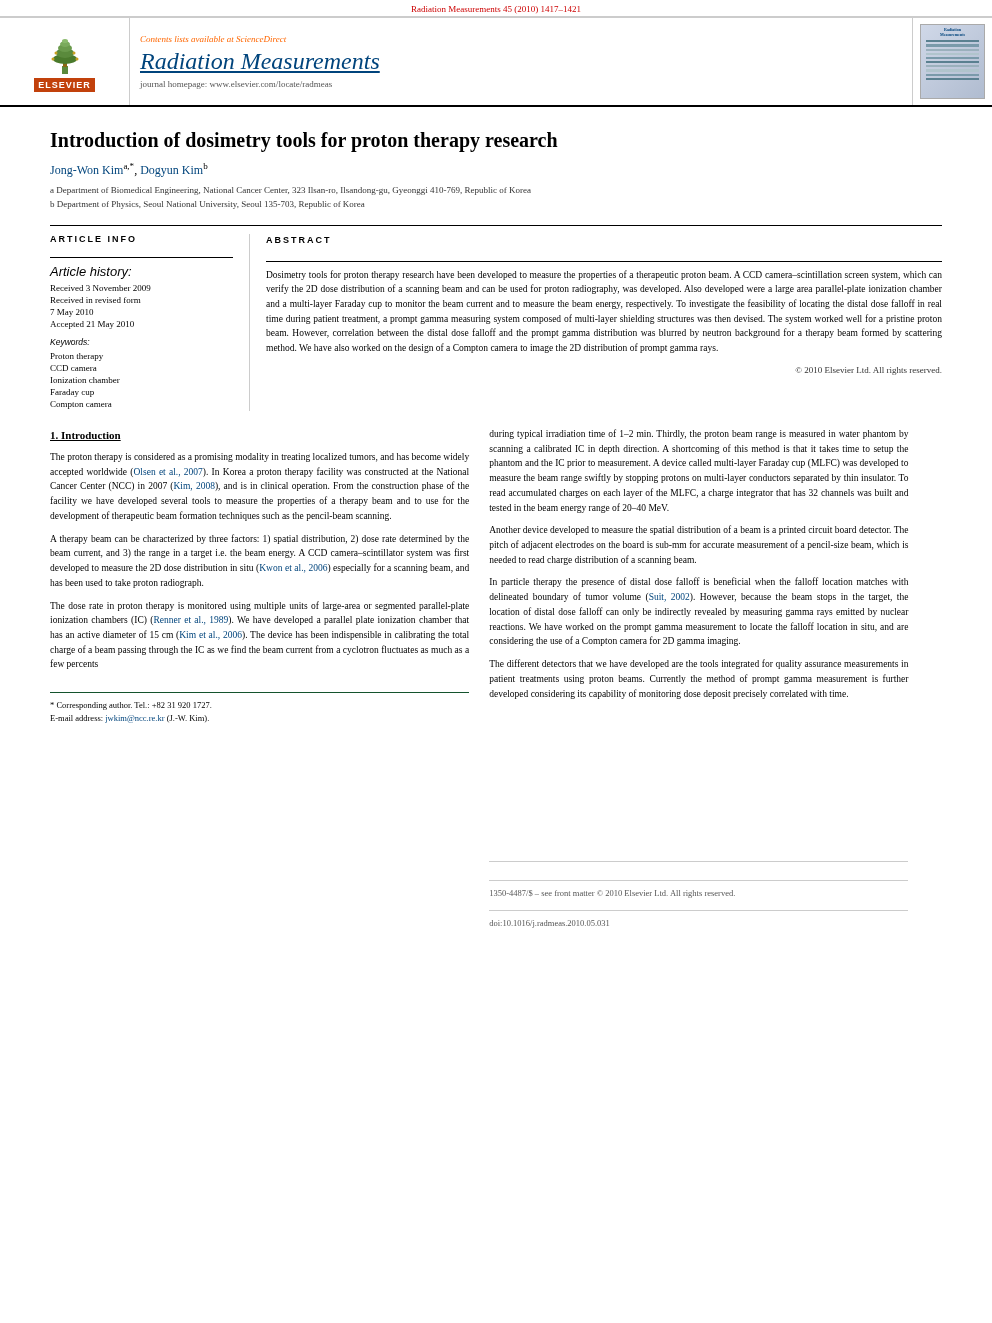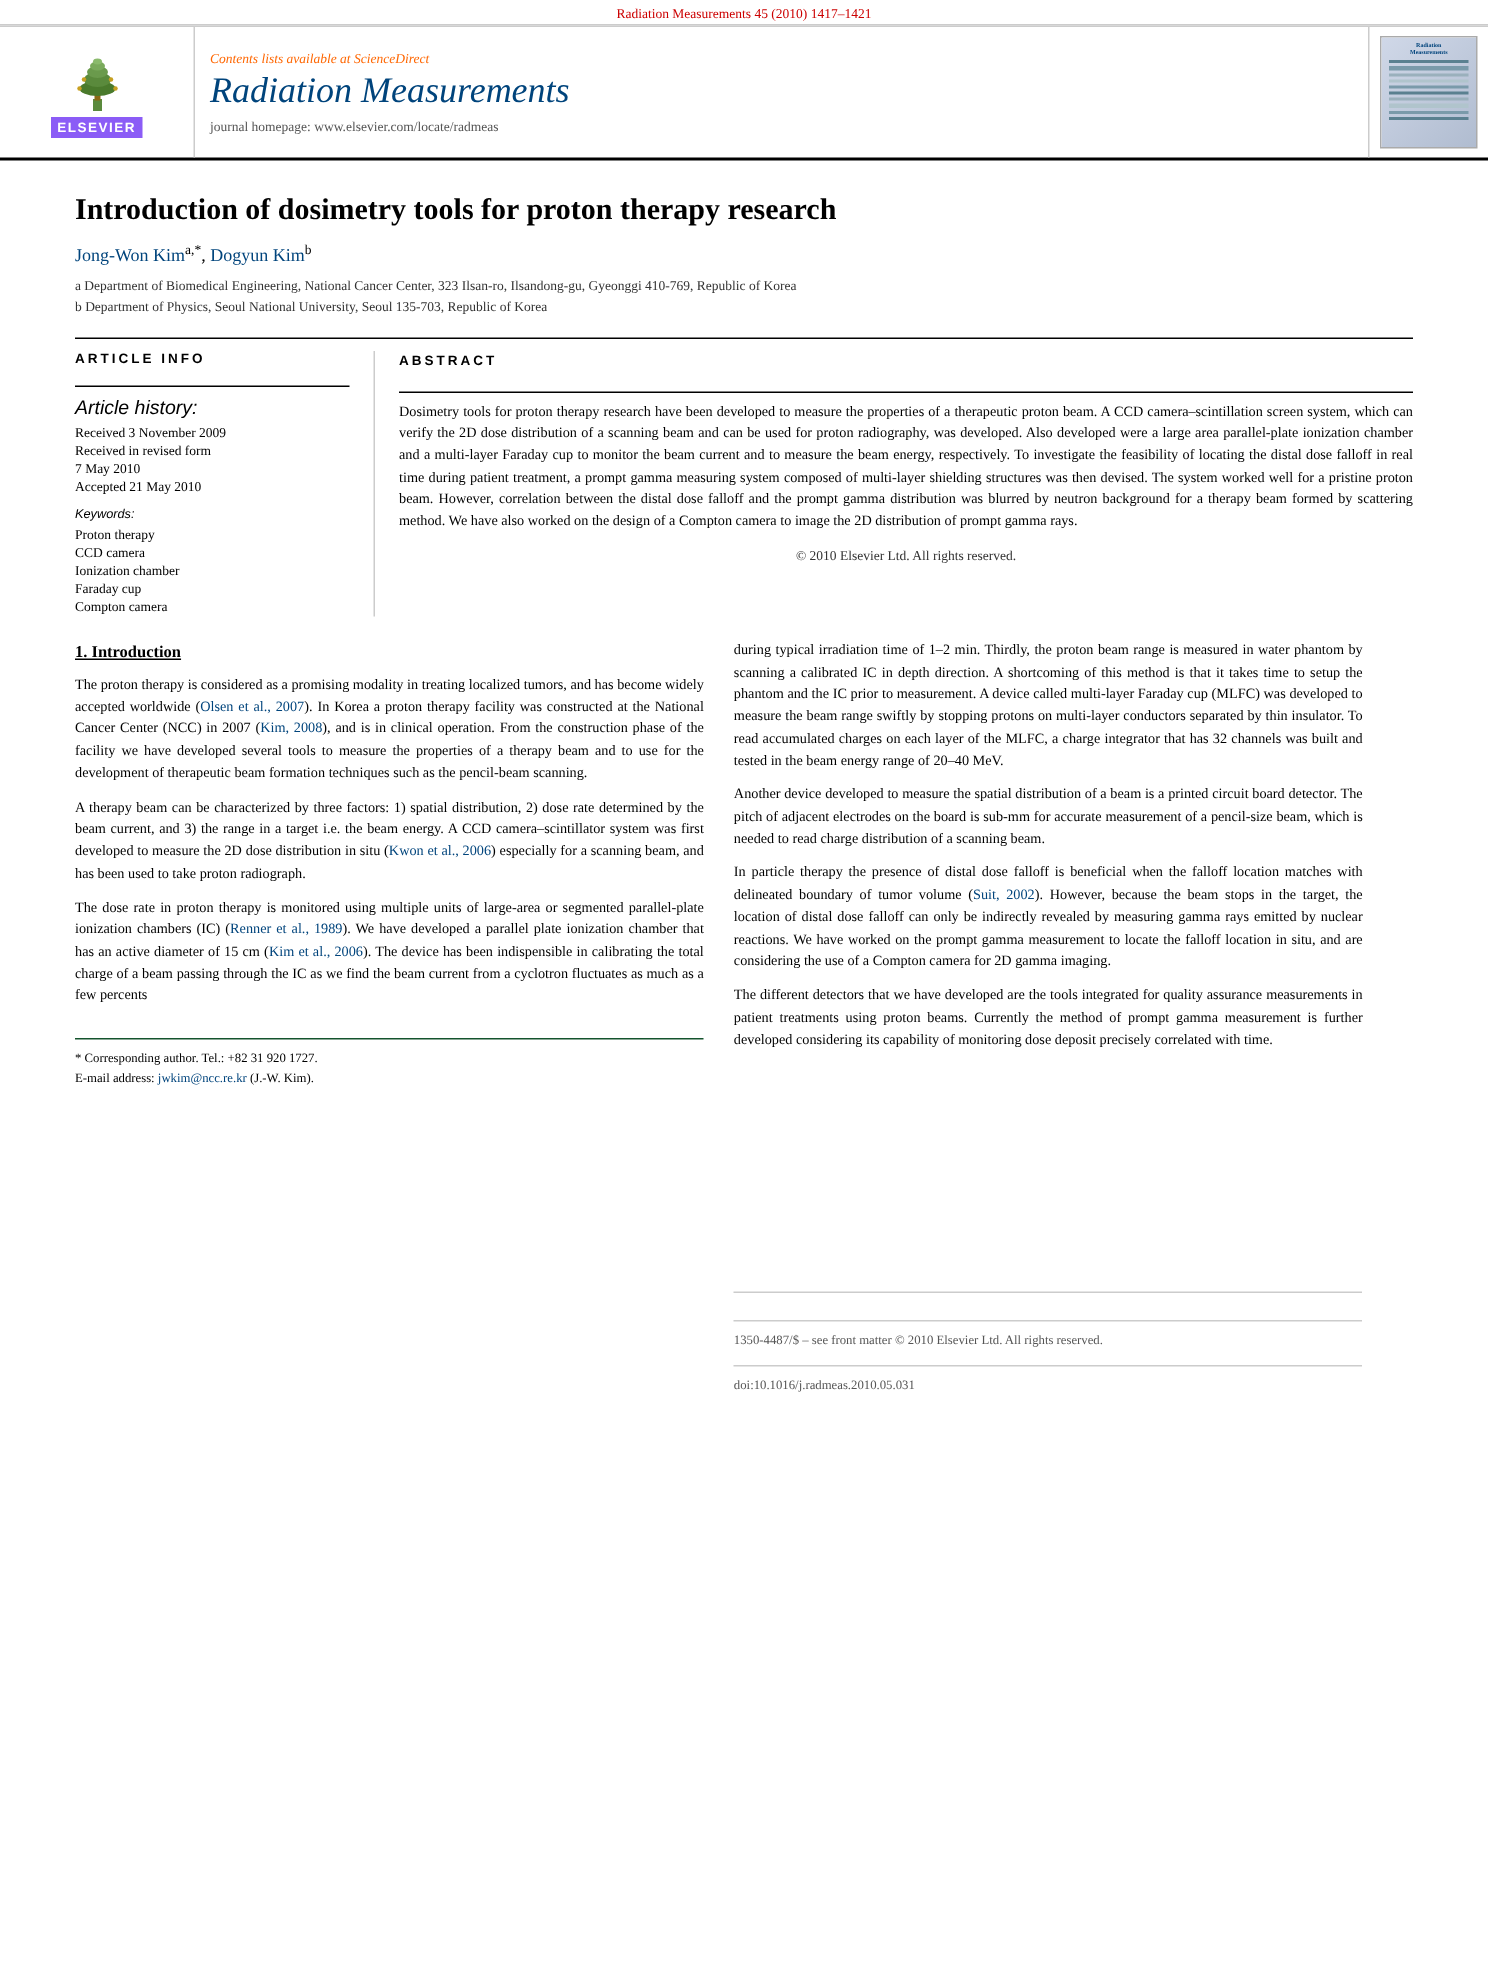--- a/index.html
+++ b/index.html
@@ -36,21 +36,21 @@
       align-items: center;
       justify-content: center;
       padding: 6px;
       border-right: 1px solid #ccc;
     }
 
     .elsevier-label {
       font-size: 9px;
       font-weight: bold;
       color: #fff;
-      background: #8b5cf6;
+      background: #c2410c;
       text-align: center;
       padding: 2px 4px;
       letter-spacing: 1px;
       font-family: Arial, sans-serif;
       margin-top: 2px;
     }
 
     .header-main {
       flex: 1;
       display: flex;
@@ -69,20 +69,21 @@
       color: #f60;
       font-style: italic;
     }
 
     .journal-title-main {
       font-size: 24px;
       font-family: 'Times New Roman', Times, serif;
       color: #00447c;
       font-style: italic;
       margin-bottom: 4px;
+      text-decoration: underline;
     }
 
     .journal-homepage {
       font-size: 9px;
       color: #555;
     }
 
     .header-cover {
       width: 80px;
       display: flex;
@@ -210,21 +211,21 @@
       margin-bottom: 4px;
       font-family: Arial, sans-serif;
     }
 
     .keyword-item {
       margin-bottom: 2px;
       font-size: 9px;
     }
 
     .copyright {
-      text-align: center;
+      text-align: right;
       font-size: 9px;
       margin-top: 6px;
       color: #333;
     }
 
     
     .body-section {
       display: flex;
       gap: 20px;
       margin-bottom: 12px;

